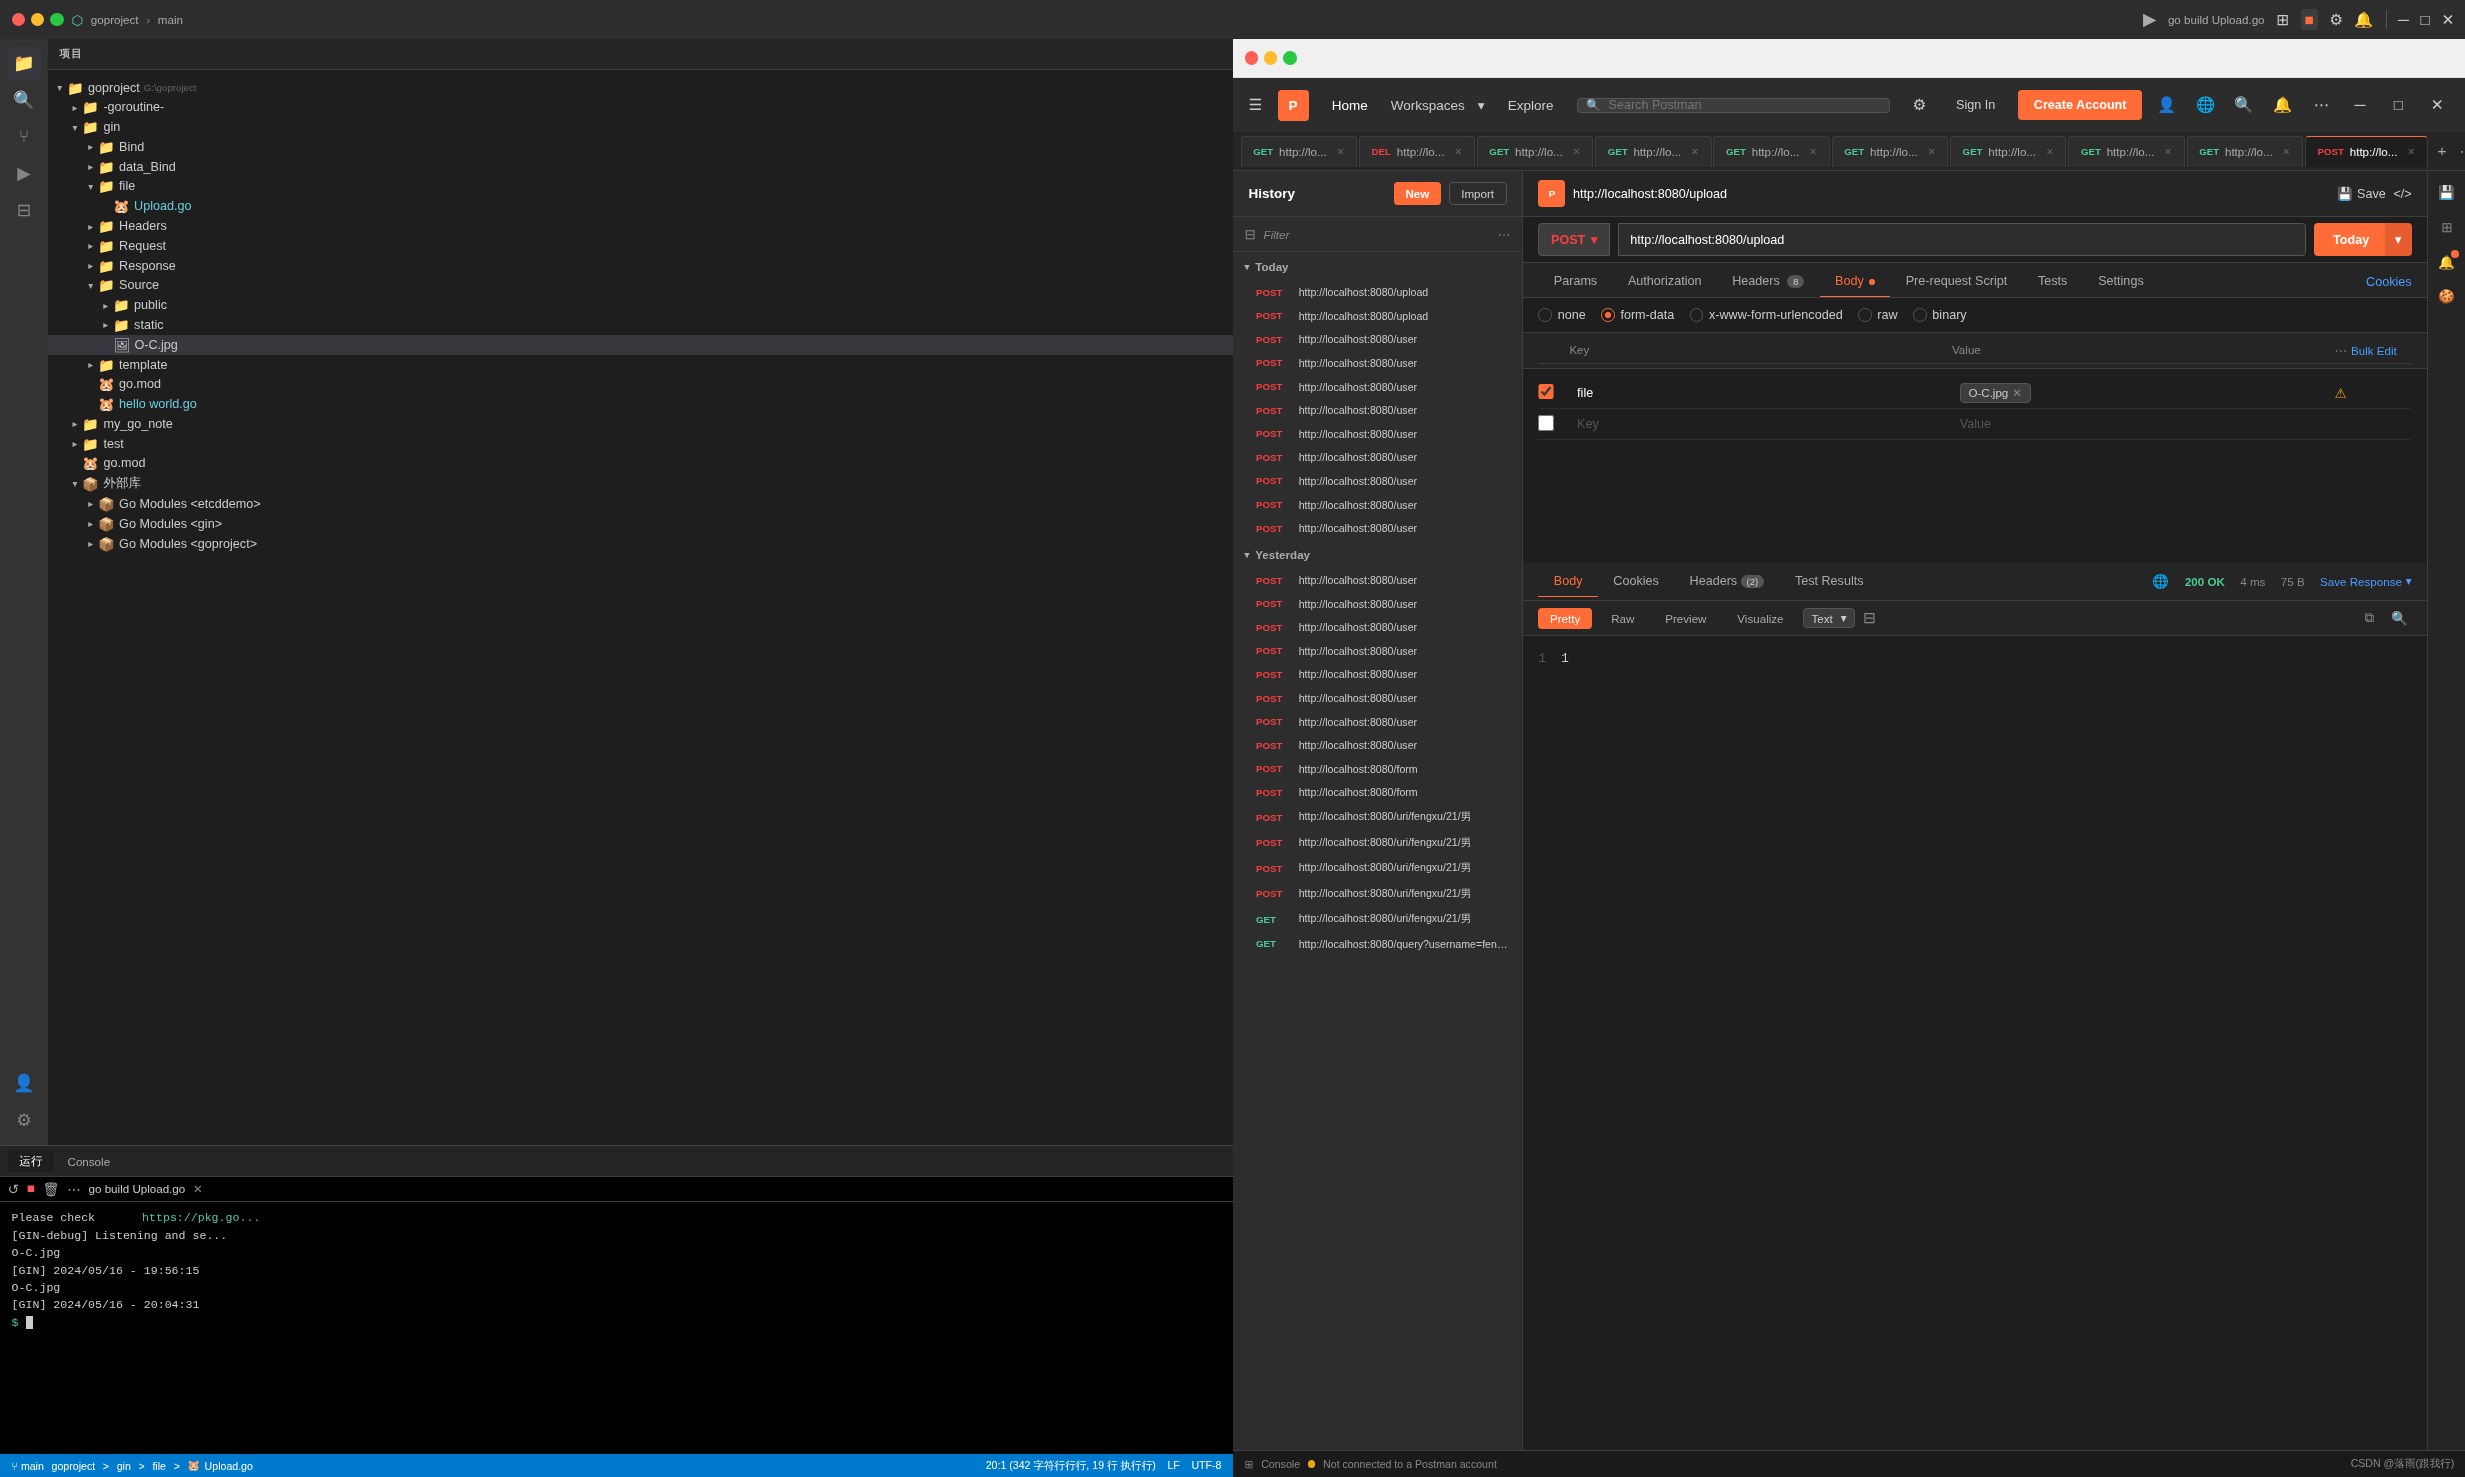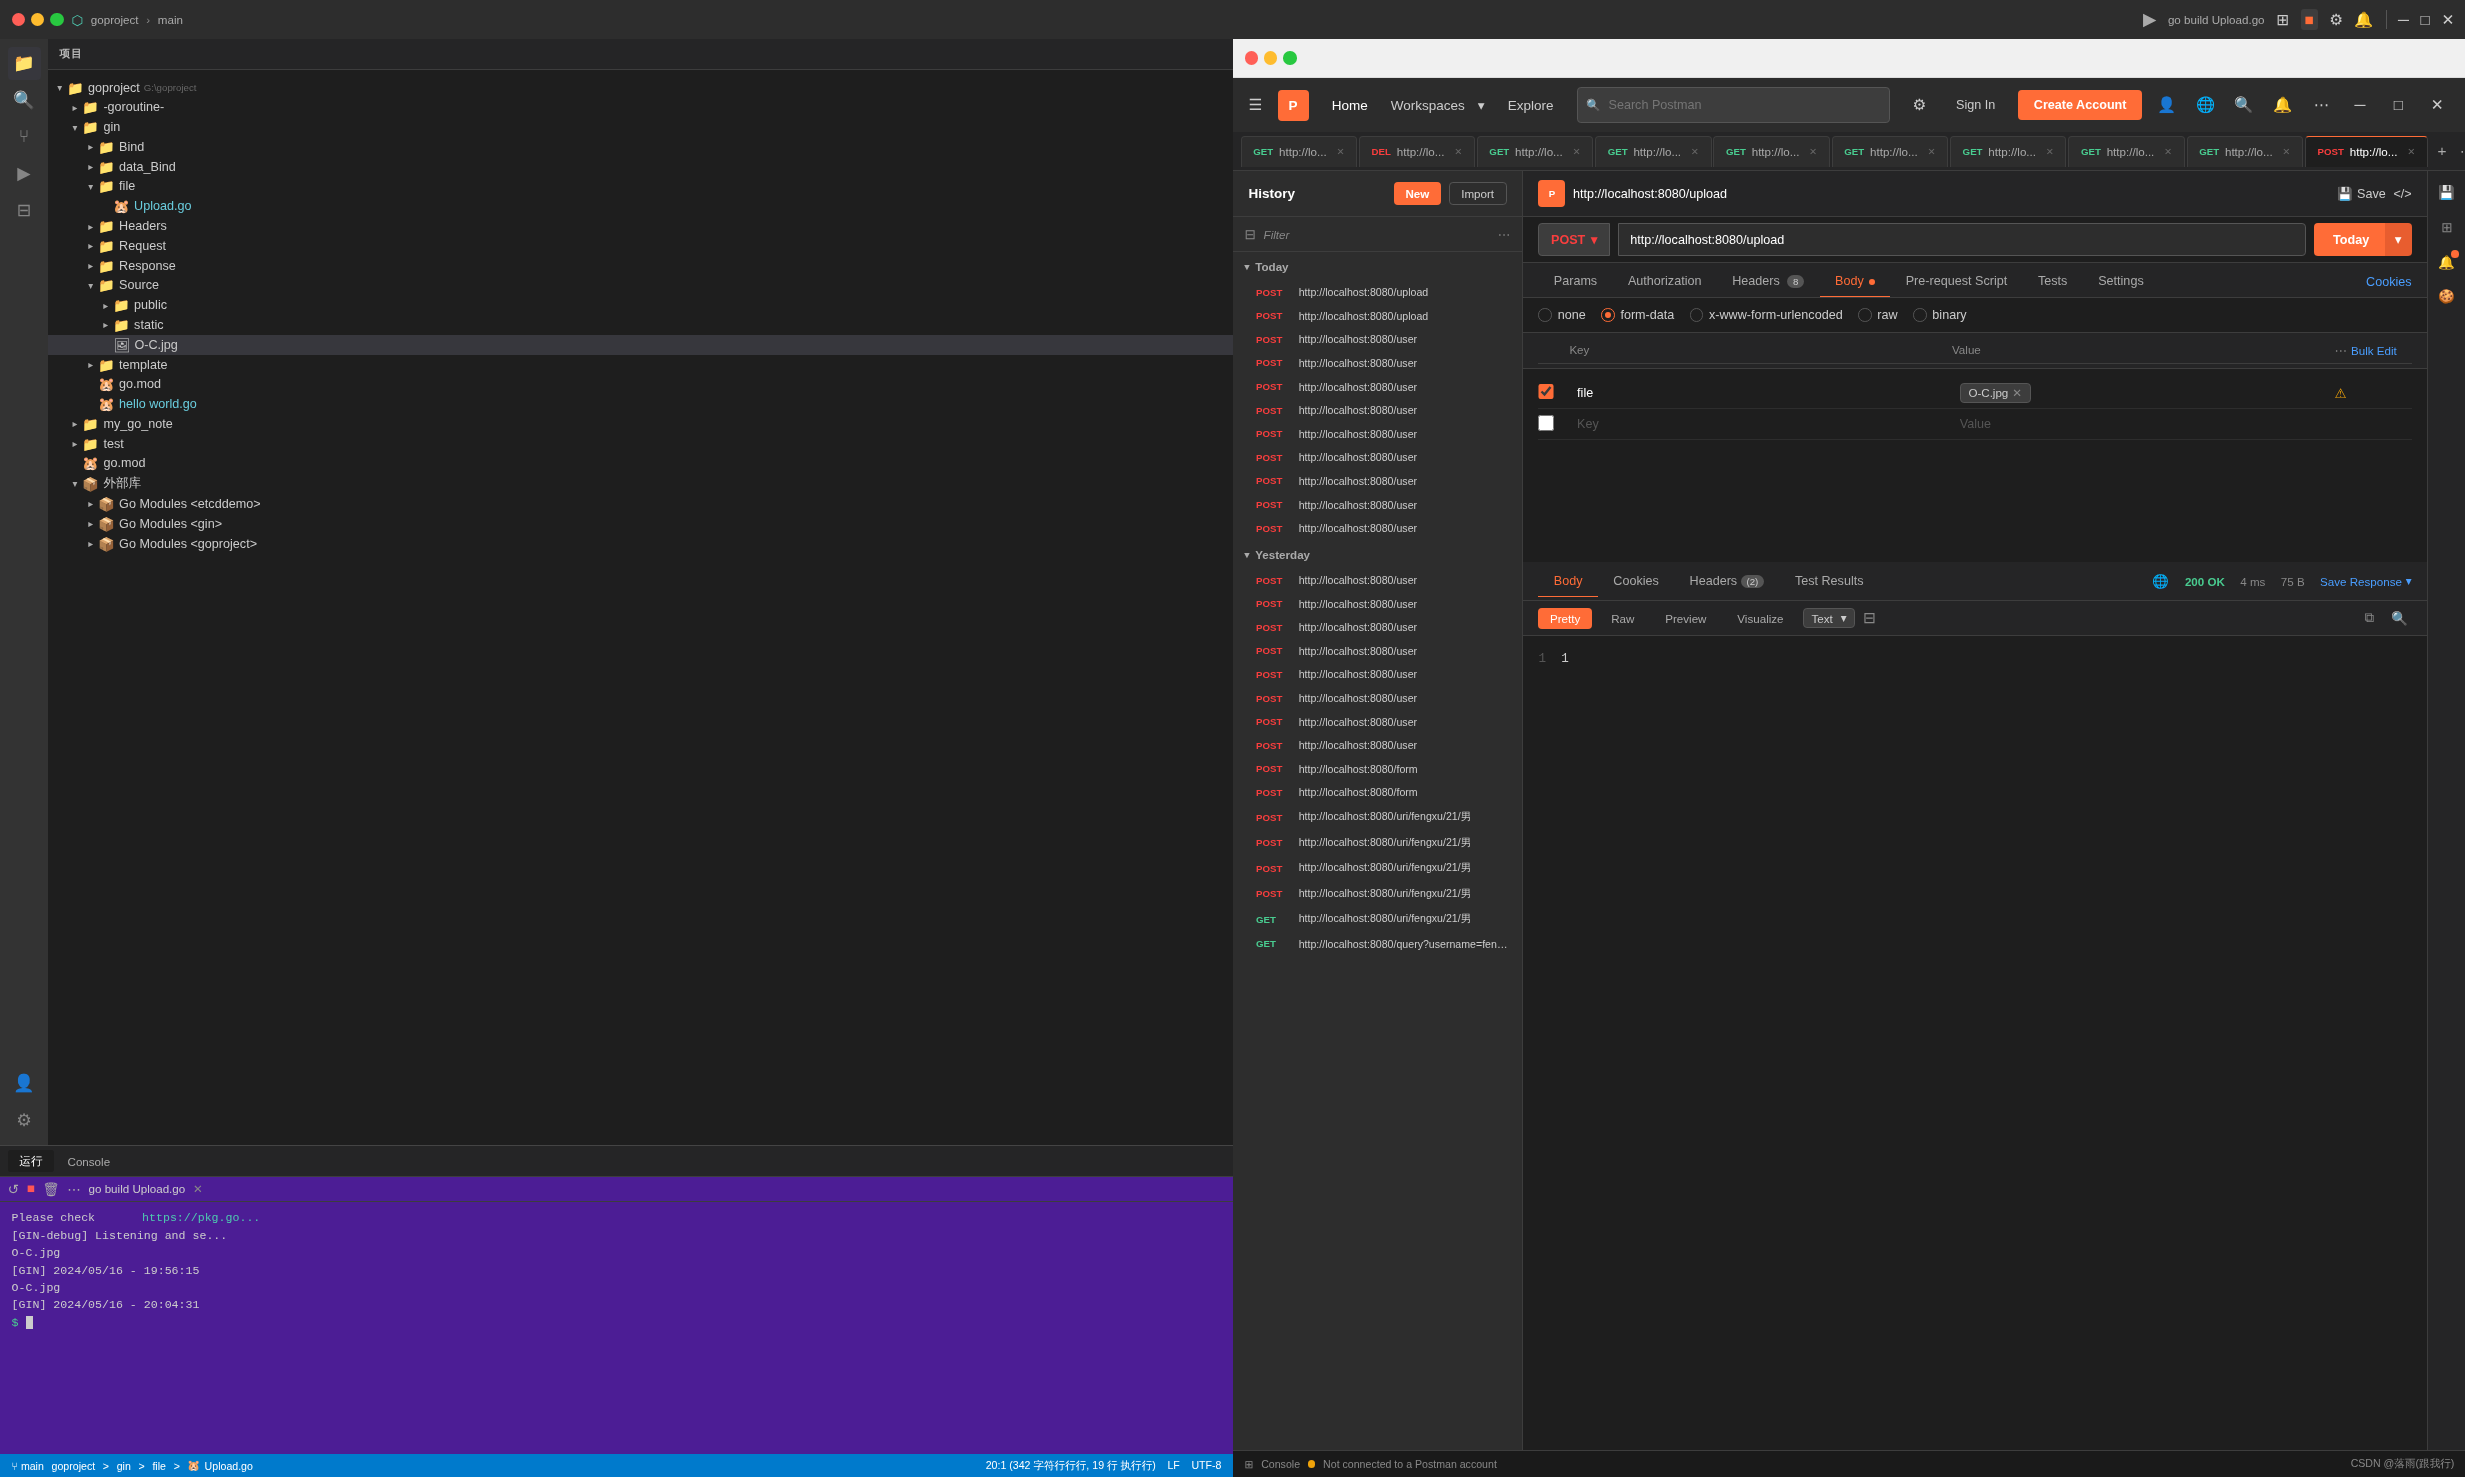--- a/index.html
+++ b/index.html
@@ -43,21 +43,21 @@
     .postman-win-max { background: #28c840; }
 
     
     .postman-topnav { height: 54px; background: #2c2c2c; display: flex; align-items: center; padding: 0 15.4px; gap: 15.4px; flex-shrink: 0; }
     .postman-logo { width: 31px; height: 31px; background: #ff6c37; border-radius: 3.9px; display: flex; align-items: center; justify-content: center; color: white; font-weight: bold; font-size: 13.5px; }
     .postman-menu-icon { color: #ccc; font-size: 15.4px; cursor: pointer; }
     .postman-nav-item { color: #ccc; font-size: 13.5px; cursor: pointer; padding: 3.9px 7.7px; border-radius: 3.9px; }
     .postman-nav-item.active { color: #fff; }
     .postman-workspaces { display: flex; align-items: center; gap: 13px; color: #ccc; font-size: 13.5px; cursor: pointer; }
     .postman-search { flex: 1; max-width: 386px; }
-    .postman-search-input { width: 100%; height: 36px; background: #3d3d3d; border: 1px solid #555; border-radius: 3.9px; color: #ccc; padding: 0 11.6px 0 31px; font-size: 12.6px; outline: none; }
+    .postman-search-input { width: 100%; height: 15px; background: #3d3d3d; border: 1px solid #555; border-radius: 3.9px; color: #ccc; padding: 0 11.6px 0 31px; font-size: 12.6px; outline: none; }
     .postman-search-wrap { position: relative; }
     .postman-search-icon { position: absolute; left: 9.7px; top: 50%; transform: translateY(-50%); color: #888; font-size: 11.6px; }
     .postman-topnav-right { margin-left: auto; display: flex; align-items: center; gap: 11.6px; }
     .postman-signin { color: #ccc; font-size: 12.6px; cursor: pointer; padding: 5.8px 11.6px; }
     .postman-create-btn { background: #ff6c37; color: #fff; border: none; border-radius: 3.9px; padding: 7.7px 15.4px; font-size: 12.6px; cursor: pointer; font-weight: 600; }
     .postman-topnav-icon { color: #ccc; font-size: 15.4px; cursor: pointer; width: 27px; height: 27px; display: flex; align-items: center; justify-content: center; border-radius: 50%; }
 
     
     .postman-tabs-bar { height: 39px; background: #252526; display: flex; align-items: center; padding: 0 7.7px; overflow-x: auto; border-bottom: 1px solid #3d3d3d; flex-shrink: 0; gap: 1.9px; }
     .postman-tab { height: 31px; padding: 0 11.6px; display: flex; align-items: center; gap: 5.8px; border-radius: 3.9px 3.9px 0 0; cursor: pointer; white-space: nowrap; font-size: 11.6px; color: #aaa; background: #2d2d2d; border: 1px solid #3d3d3d; border-bottom: none; flex-shrink: 0; }
@@ -167,21 +167,21 @@
     .status-dot { width: 7.7px; height: 7.7px; border-radius: 50%; background: #888; }
     .status-dot.warning { background: #f0a30a; }
 
     
     ::-webkit-scrollbar { width: 5.8px; height: 5.8px; }
     ::-webkit-scrollbar-track { background: transparent; }
     ::-webkit-scrollbar-thumb { background: #555; border-radius: 2.9px; }
     .postman-inner { display: flex; flex: 1; overflow: hidden; }
 
     
-    .run-panel { height: 309px; background: #4c1d95; border-top: 1px solid #444; display: flex; flex-direction: column; flex-shrink: 0; }
+    .run-panel { height: 309px; background: #000000; border-top: 1px solid #444; display: flex; flex-direction: column; flex-shrink: 0; }
     .run-panel-tabs { height: 31px; background: #252526; display: flex; align-items: center; padding: 0 7.7px; border-bottom: 1px solid #3d3d3d; gap: 1.9px; }
     .run-tab { padding: 3.9px 11.6px; font-size: 11.6px; color: #aaa; cursor: pointer; border-radius: 2.9px; }
     .run-tab.active { background: #1e1e1e; color: #fff; }
     .run-controls { display: flex; align-items: center; gap: 7.7px; padding: 3.9px 7.7px; border-bottom: 1px solid #3d3d3d; }
     .run-ctrl { color: #aaa; cursor: pointer; font-size: 13.5px; }
     .run-name { font-size: 11.6px; color: #ccc; }
     .run-terminal { flex: 1; overflow-y: auto; padding: 7.7px 11.6px; font-family: 'Courier New', monospace; font-size: 11.6px; color: #ccc; line-height: 1.6; }
     .tl { color: #4ec9b0; margin-left: 40px; }
   </style>
 </head>

